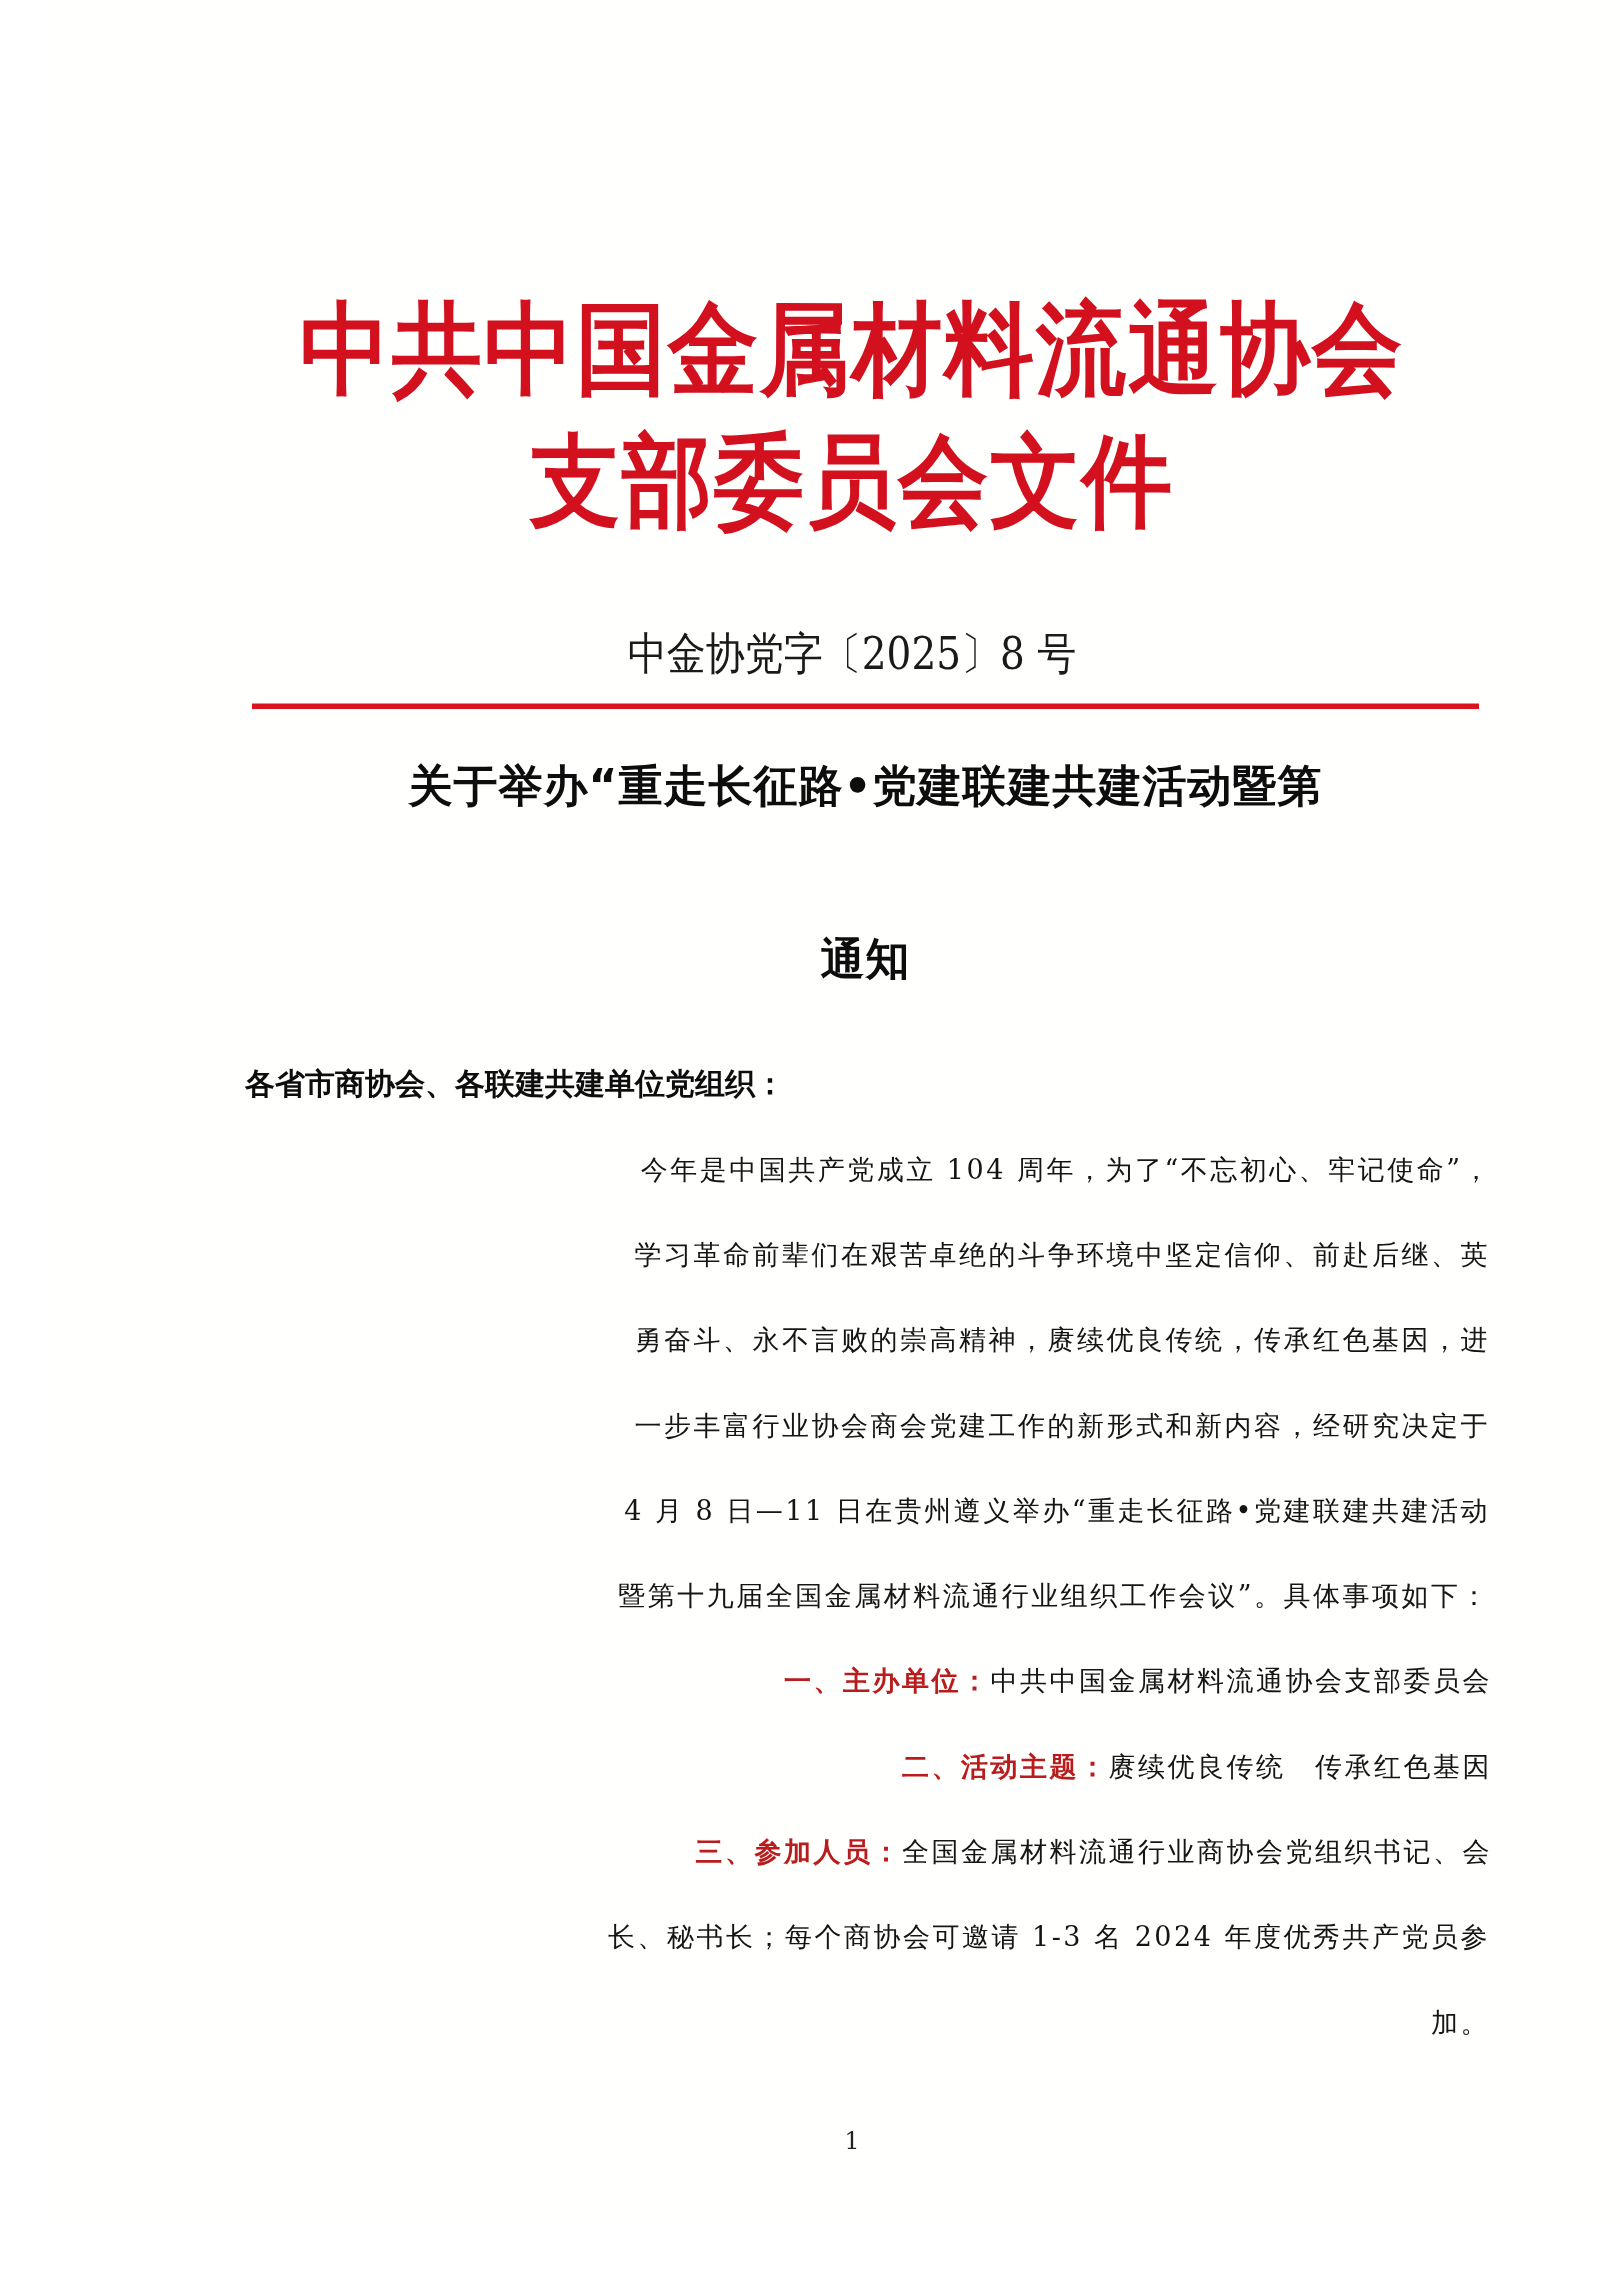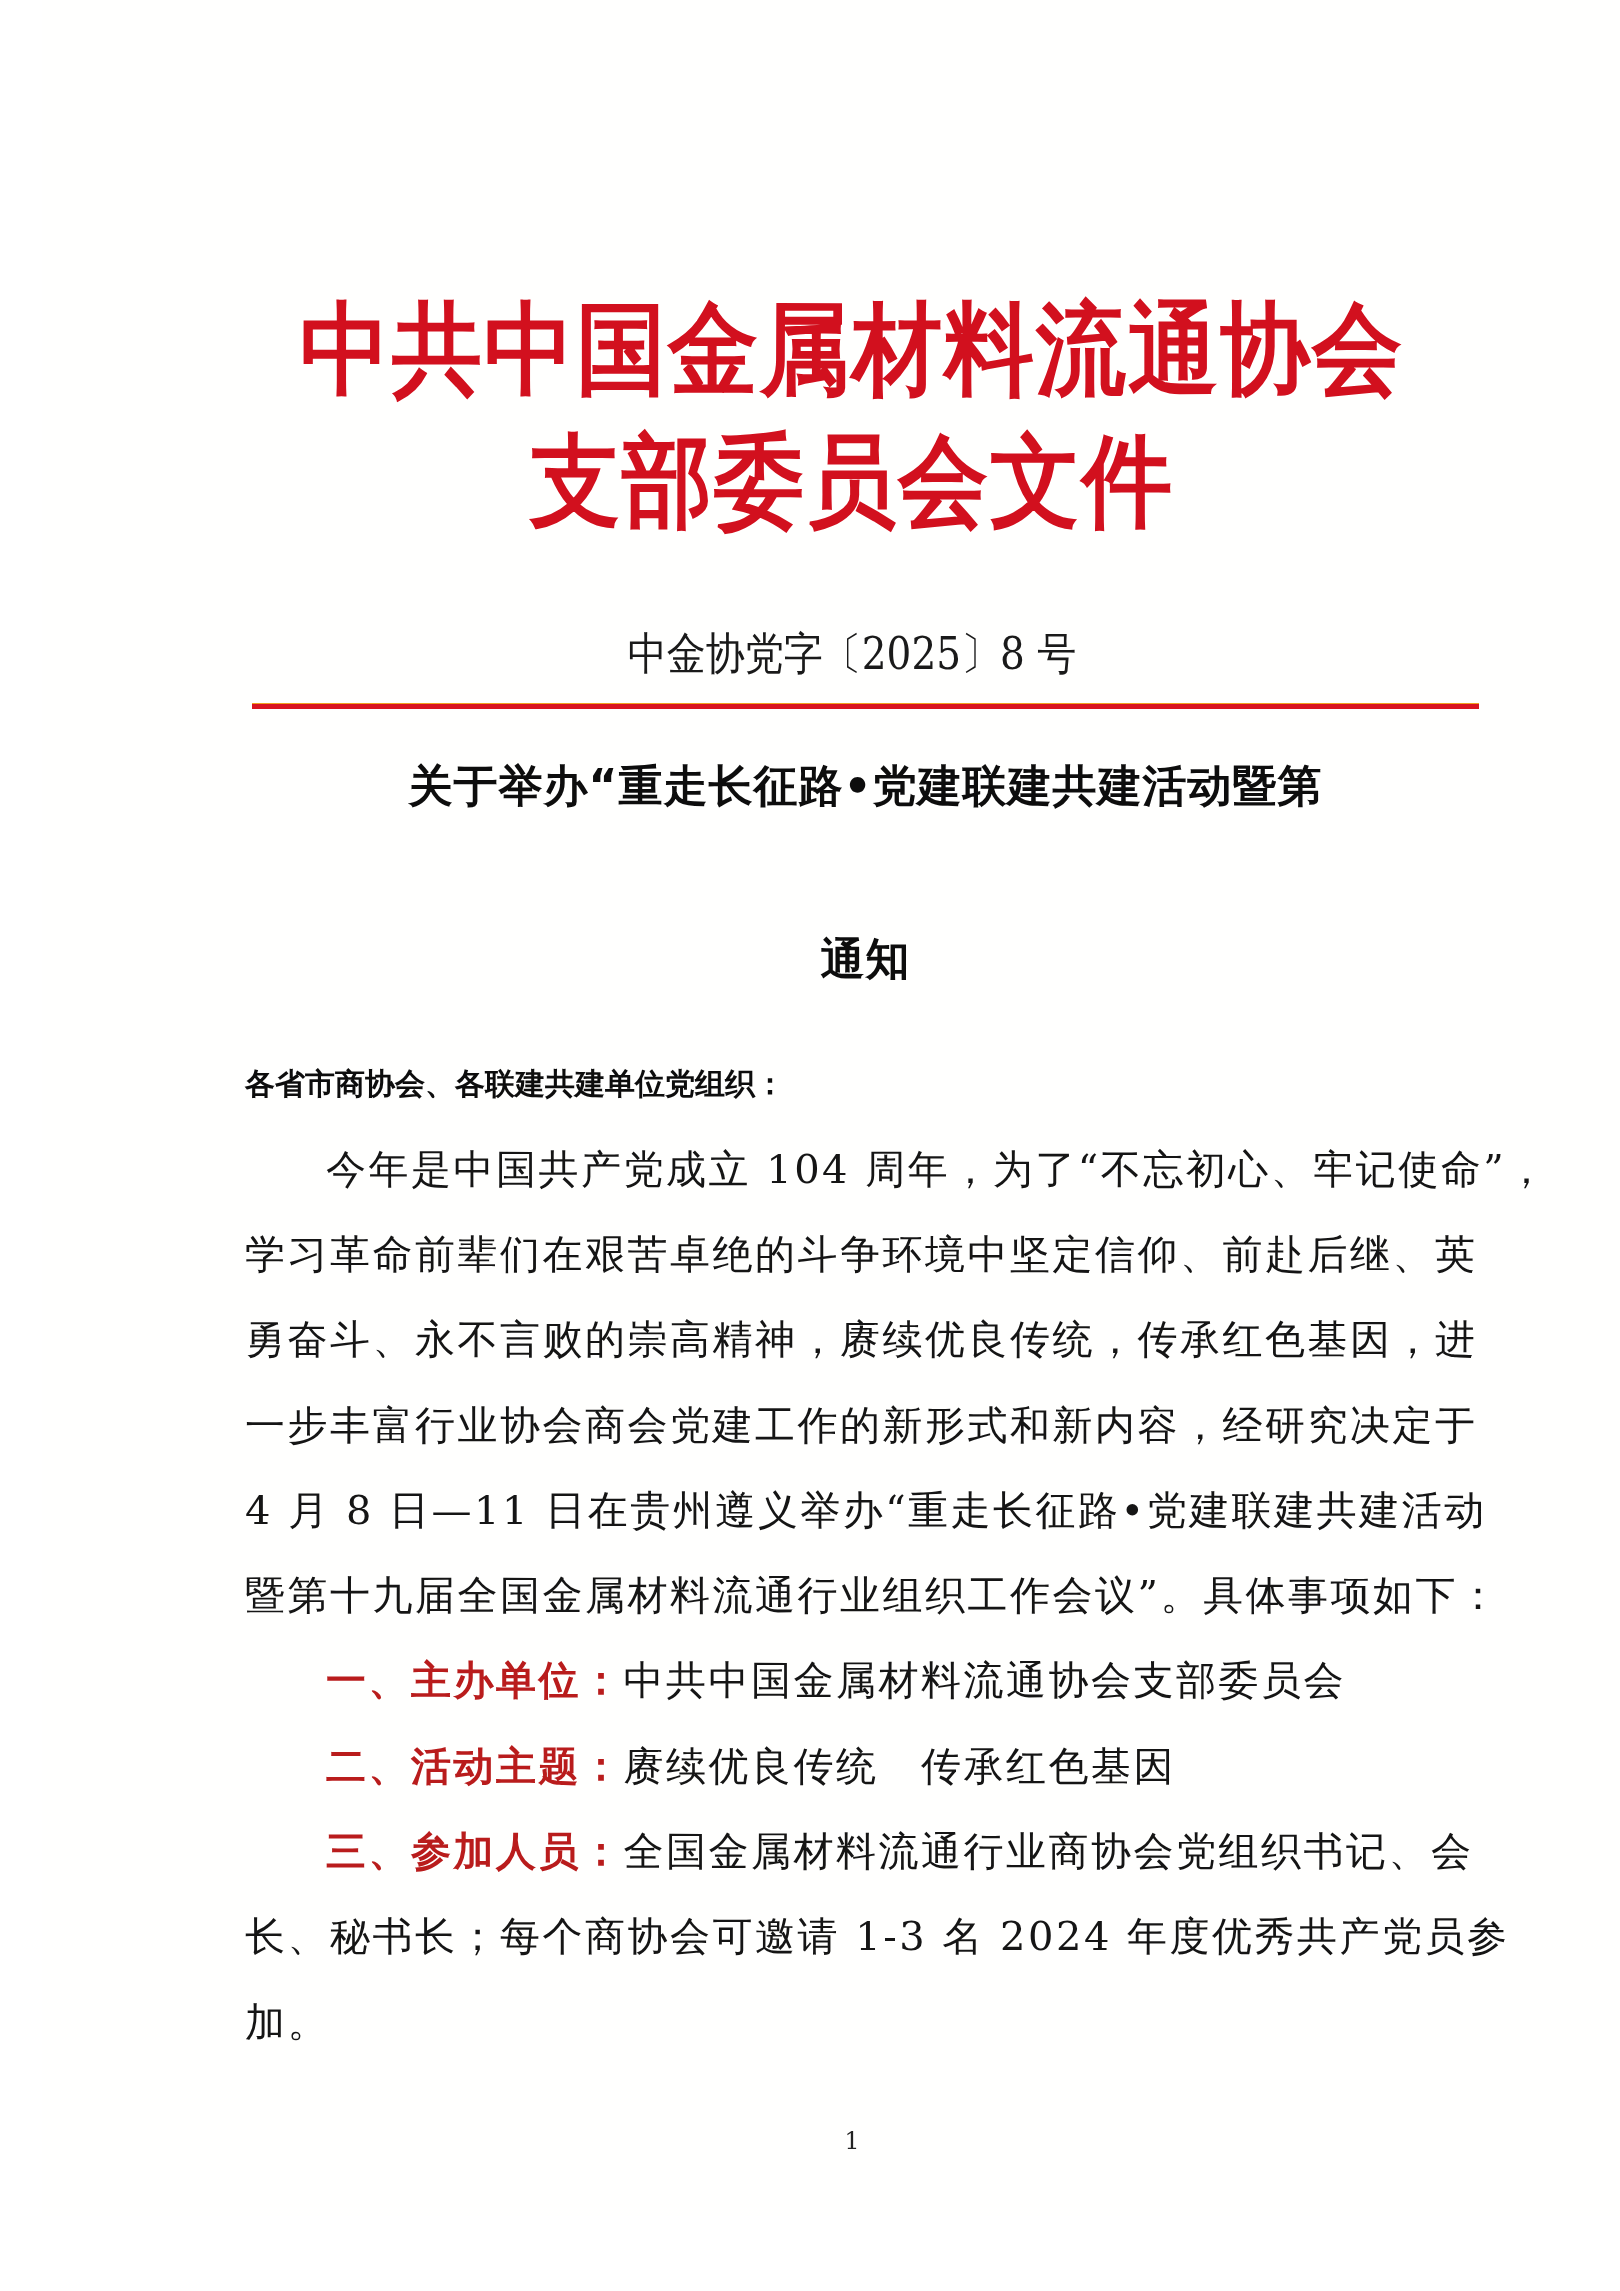--- a/index.html
+++ b/index.html
@@ -90,25 +90,26 @@
       font-weight: bold;
       font-size: 30px;
       line-height: 49px;
       color: #0d0d0d;
       white-space: nowrap;
     }
     .body-line {
       position: absolute;
       left: 203px;
       width: 1245px;
-      font-size: 40px;
+      font-size: 27px;
       line-height: 49px;
       color: #151515;
       white-space: nowrap;
       letter-spacing: 2.5px;
+      text-align: right;
     }
     .indent { left: 284px; width: 1166px; }
     .l1 { top: 1145px; }
     .l2 { top: 1230px; }
     .l3 { top: 1315px; }
     .l4 { top: 1401px; }
     .l5 { top: 1486px; }
     .l6 { top: 1571px; }
     .l7 { top: 1656px; }
     .l8 { top: 1742px; }

